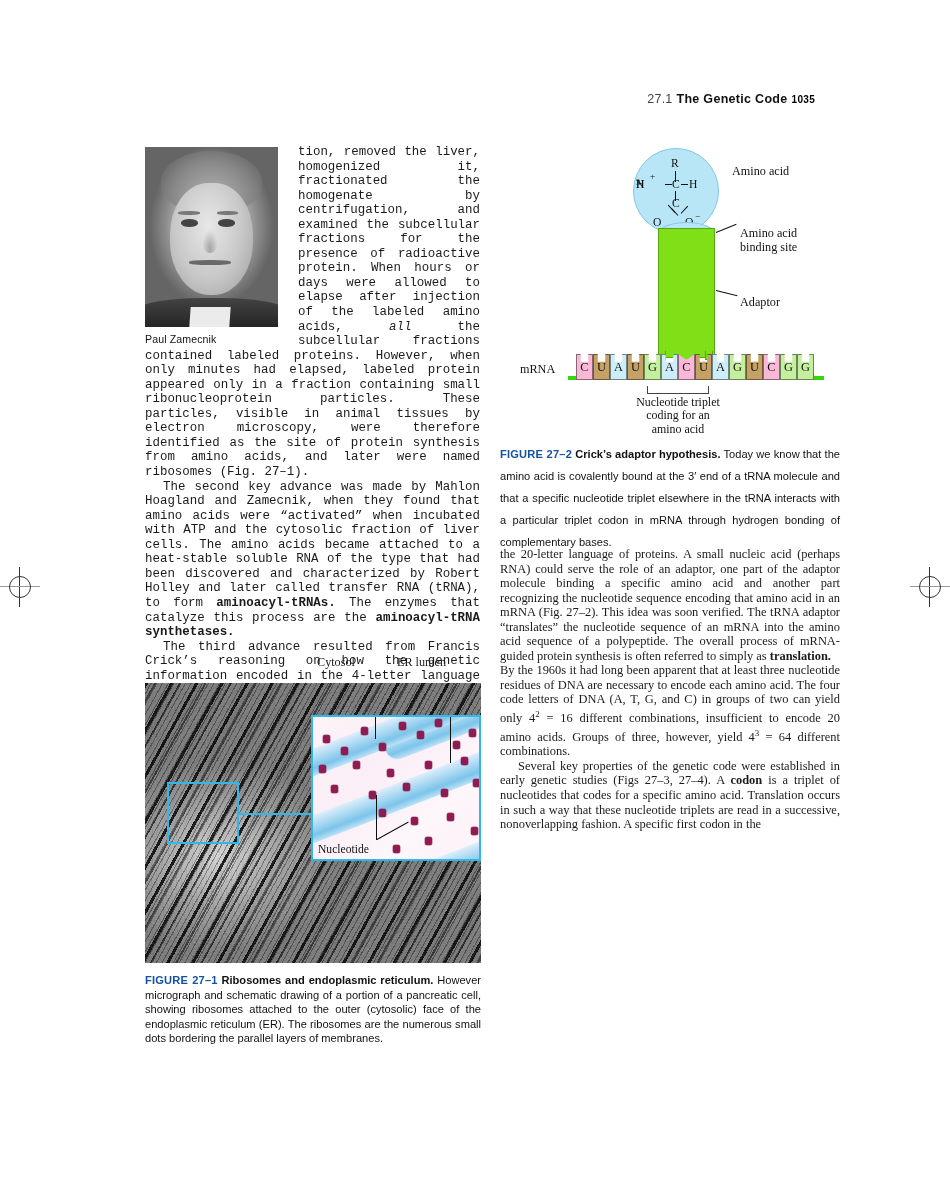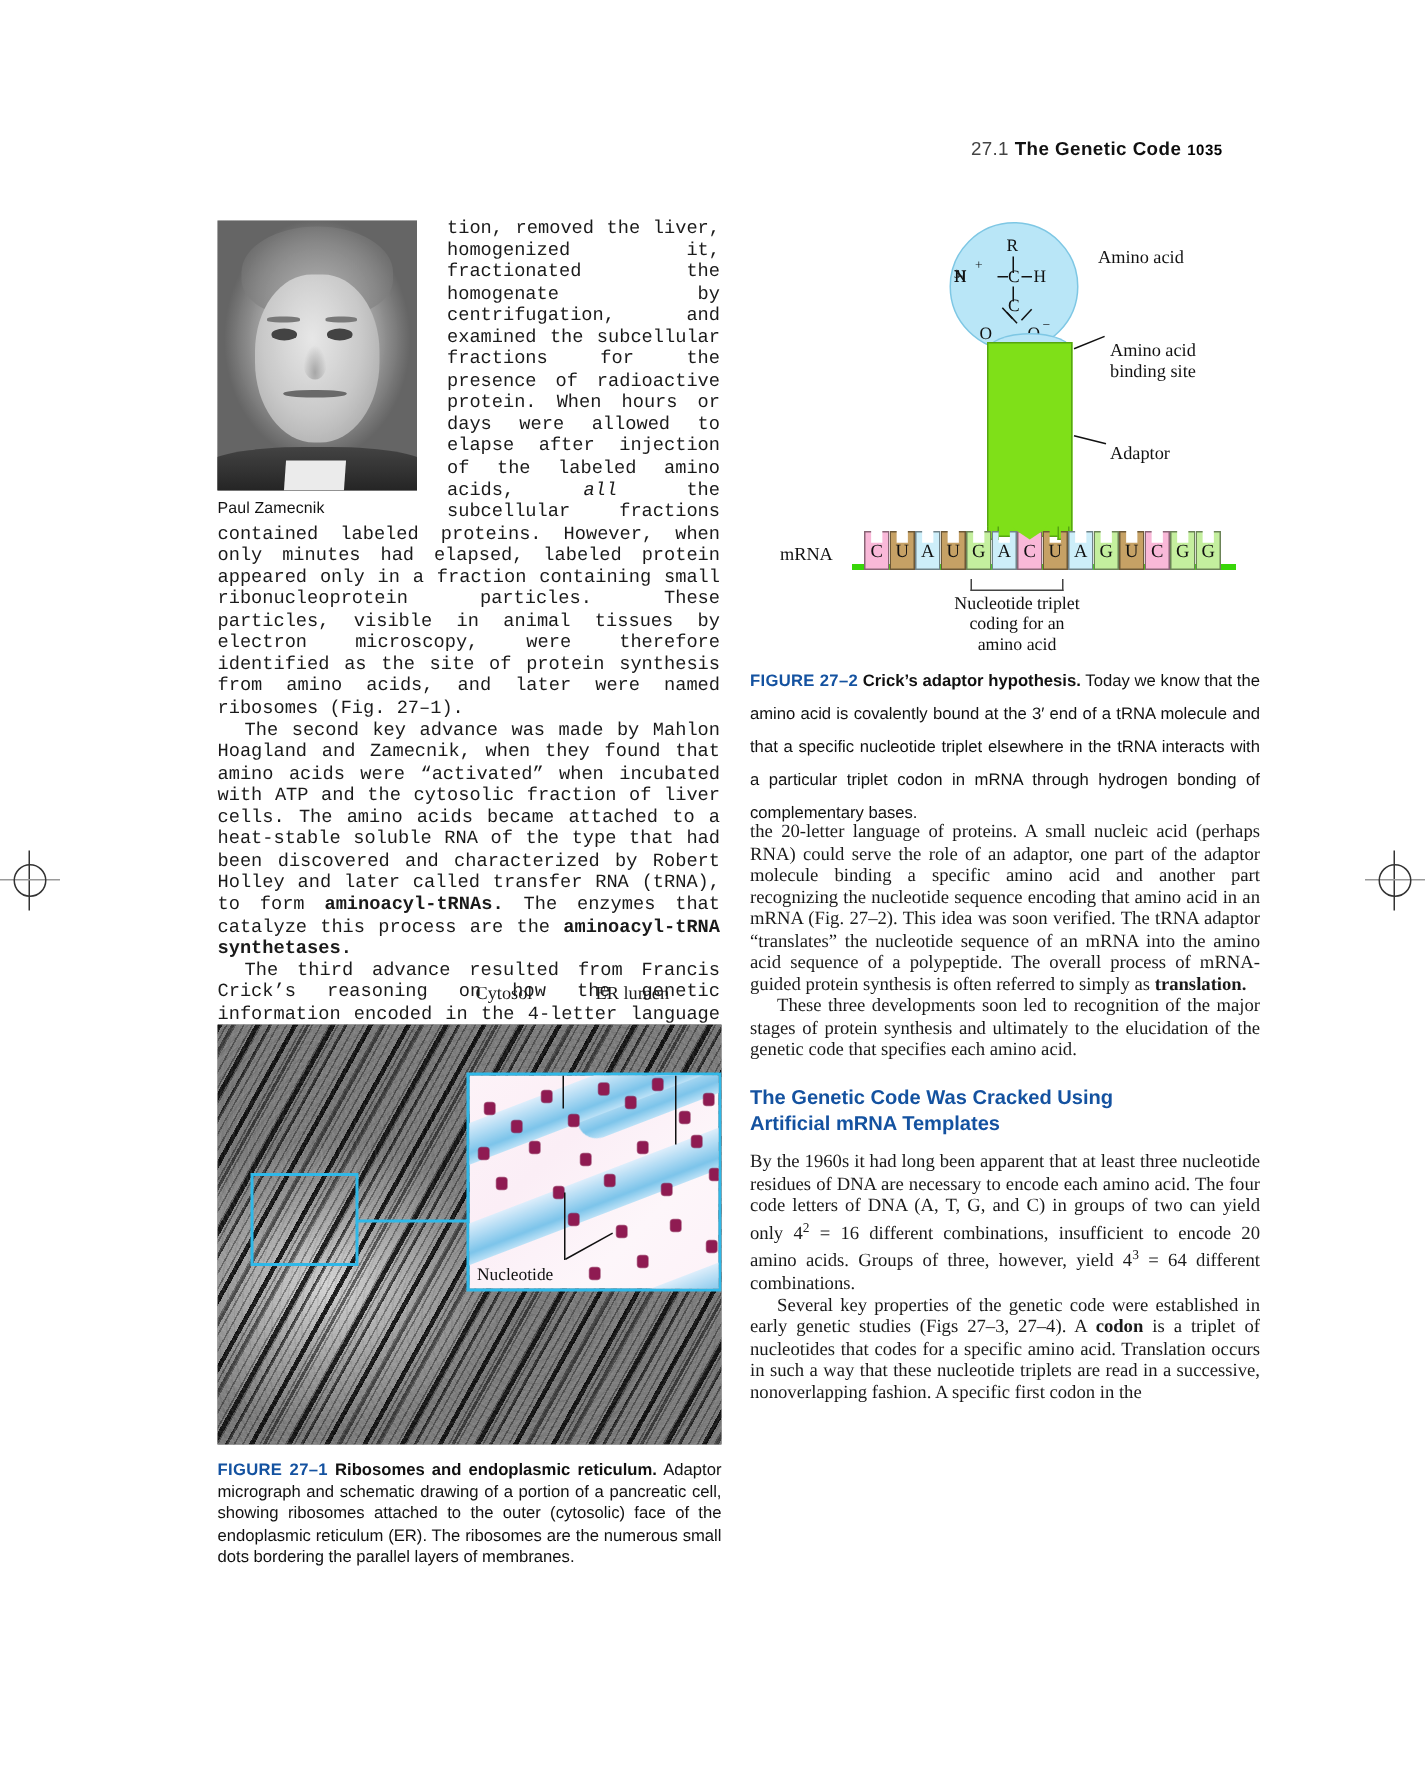--- a/index.html
+++ b/index.html
@@ -310,21 +310,21 @@
         <div class="lead" style="left:62px; top:0px; height:22px;"></div>
         <div class="lead" style="left:137px; top:0px; height:46px;"></div>
         <div class="lead" style="left:63px; top:78px; height:45px;"></div>
         <div class="leadDiag" style="left:64px; top:122px; width:36px; transform:rotate(-29deg);"></div>
         <div class="ribLabel">Nucleotide</div>
       </div>
     </div>
 
     <div class="fig1-cap">
       <span class="fignum">FIGURE 27–1</span>
-      <span class="figttl">Ribosomes and endoplasmic reticulum.</span><span> Adaptor micrograph and schematic drawing of a portion of a pancreatic cell, showing ribosomes attached to the outer (cytosolic) face of the endoplasmic reticulum (ER). The ribosomes are the numerous small dots bordering the parallel layers of membranes.</span>
+      <span class="figttl">Ribosomes and endoplasmic reticulum.</span><span> However micrograph and schematic drawing of a portion of a pancreatic cell, showing ribosomes attached to the outer (cytosolic) face of the endoplasmic reticulum (ER). The ribosomes are the numerous small dots bordering the parallel layers of membranes.</span>
     </div>
   </div>
 
   <div class="fig2">
     <div class="fig2-art">
 
       <div class="aa-circle"></div>
       <div class="aa-struct">
         <span style="left:38px; top:9px;">R</span>
         <div class="bond" style="left:42px; top:23px; width:1.2px; height:11px;"></div>
@@ -398,25 +398,20 @@
 
     <div class="fig2-cap">
       <span class="fignum">FIGURE 27–2</span>
       <span class="figttl">Crick’s adaptor hypothesis.</span><span> Today we know that the amino acid is covalently bound at the 3′ end of a tRNA molecule and that a specific nucleotide triplet elsewhere in the tRNA interacts with a particular triplet codon in mRNA through hydrogen bonding of complementary bases.</span>
     </div>
   </div>
 
   <div class="rbody">
     <p class="noindent"><span>the 20-letter language of proteins. A small nucleic acid (perhaps RNA) could serve the role of an adaptor, one part of the adaptor molecule binding a specific amino acid and another part recognizing the nucleotide sequence encoding that amino acid in an mRNA (Fig. 27–2). This idea was soon verified. The tRNA adaptor “translates” the nucleotide sequence of an mRNA into the amino acid sequence of a polypeptide. The overall process of mRNA-guided protein synthesis is often referred to simply as </span><b>translation.</b></p>
 
-    <p>These three developments soon led to recognition of the major stages of protein synthesis and ultimately to the elucidation of the genetic code that specifies each amino acid.</p>
-
-    <div class="head2">
-      <span>The Genetic Code Was Cracked Using</span><br>
-      <span>Artificial mRNA Templates</span>
-    </div>
+
 
     <p class="noindent"><span>By the 1960s it had long been apparent that at least three nucleotide residues of DNA are necessary to encode each amino acid. The four code letters of DNA (A, T, G, and C) in groups of two can yield only 4</span><sup>2</sup><span> = 16 different combinations, insufficient to encode 20 amino acids. Groups of three, however, yield 4</span><sup>3</sup><span> = 64 different combinations.</span></p>
 
     <p><span>Several key properties of the genetic code were established in early genetic studies (Figs 27–3, 27–4). A </span><b>codon</b><span> is a triplet of nucleotides that codes for a specific amino acid. Translation occurs in such a way that these nucleotide triplets are read in a successive, nonoverlapping fashion. A specific first codon in the</span></p>
   </div>
 
 </div>
 
 </body></html>

